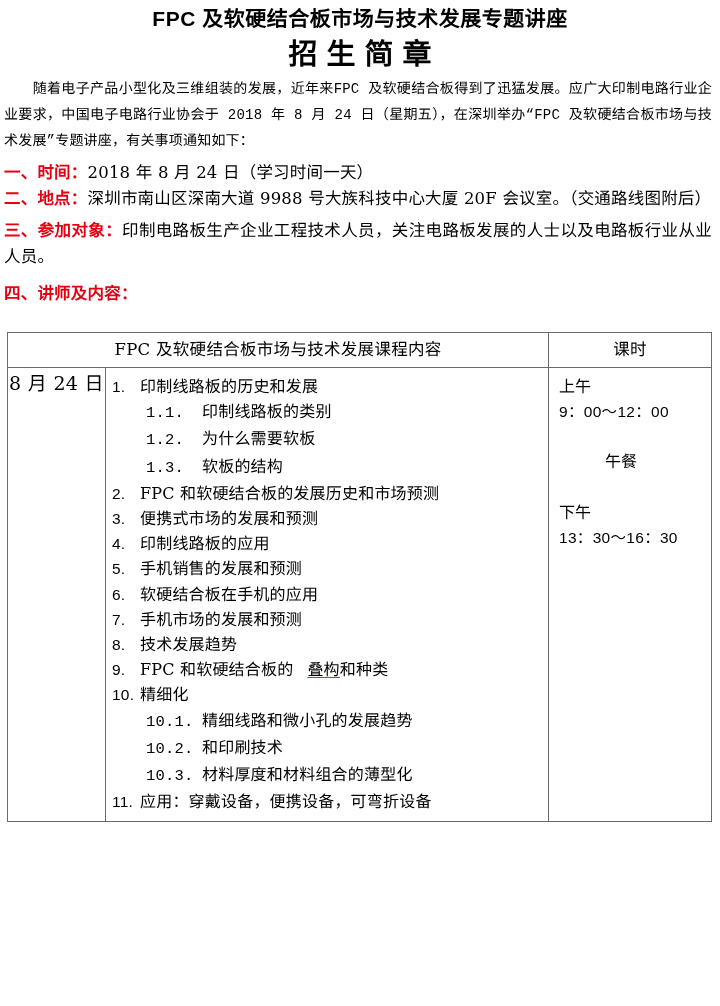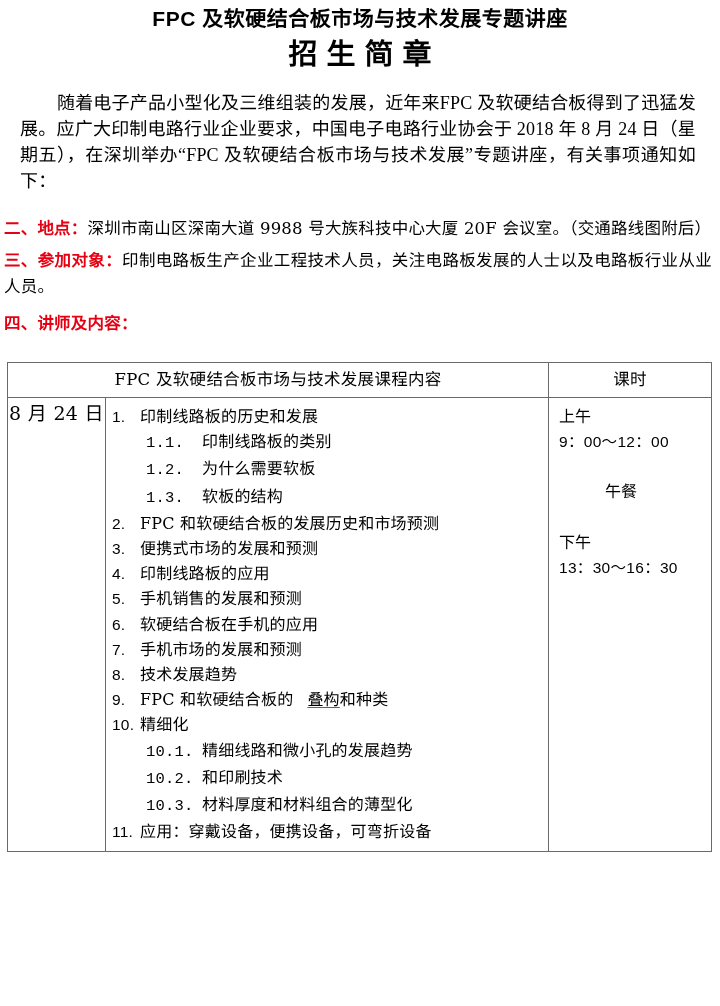--- a/index.html
+++ b/index.html
@@ -45,24 +45,24 @@
     line-height: 1.3;
     margin: 4px 0 2px 0;
     padding-left: 9px;
   }
 
   
   .body-wrap {
     padding: 0 8px 0 4px;
   }
   p.para {
-    font-family: Liberation Serif, serif;
-    font-size: 18px;
+    font-family: Liberation Mono, monospace;
+    font-size: 14px;
     line-height: 26px;
-    margin: 16px;
+    margin: 0;
     text-align: justify;
     text-justify: inter-ideograph;
     letter-spacing: 0.2px;
   }
   p.para.indent {
     text-indent: 2.05em;
   }
 
   .section-line {
     font-family: "DejaVu Serif", "Liberation Serif", serif;
@@ -175,20 +175,23 @@
 
   <div class="doc-title">FPC 及软硬结合板市场与技术发展专题讲座</div>
   <div class="doc-subtitle">招生简章</div>
 
   <div class="body-wrap">
 
     <p class="para indent">随着电子产品小型化及三维组装的发展，近年来FPC 及软硬结合板得到了迅猛发展。应广大印制电路行业企业要求，中国电子电路行业协会于 2018 年 8 月 24 日（星期五），在深圳举办“FPC 及软硬结合板市场与技术发展”专题讲座，有关事项通知如下：</p>
 
     <div class="spacer-sm"></div>
 
+    <div class="section-line">
+      <span class="redhead">一、时间：</span><span>2018 年 8 月 24 日（学习时间一天）</span>
+    </div>
 
     <div class="section-line">
       <span class="redhead">二、地点：</span><span>深圳市南山区深南大道 9988 号大族科技中心大厦 20F 会议室。（交通路线图附后）</span>
     </div>
 
     <div class="spacer-sm"></div>
 
     <div class="section-line">
       <span class="redhead">三、参加对象：</span><span>印制电路板生产企业工程技术人员，关注电路板发展的人士以及电路板行业从业人员。</span>
     </div>

